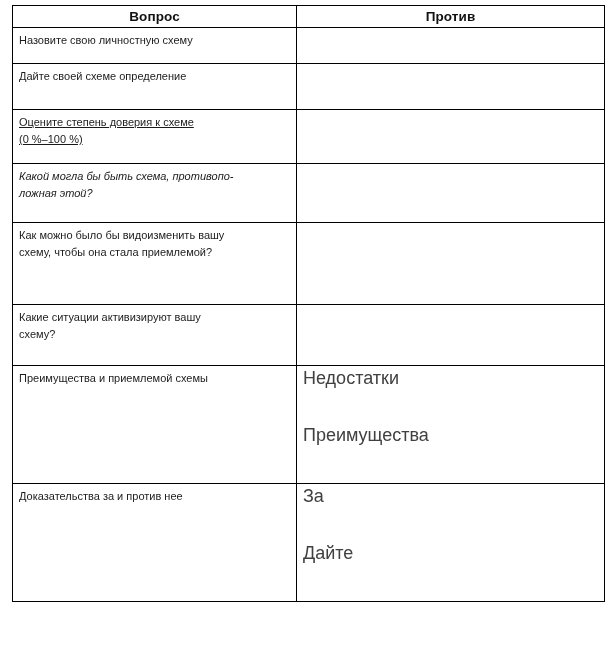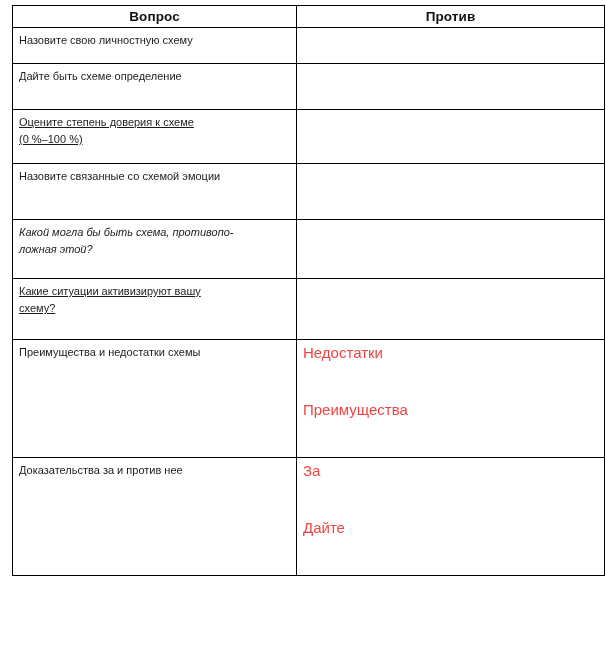--- a/index.html
+++ b/index.html
@@ -59,36 +59,36 @@
     display: block;
     font-size: 11px;
     line-height: 17px;
     padding: 4px 6px 0 6px;
     white-space: pre-line;
     color: #1c1c1c;
   }
 
   .answer-line {
     display: block;
-    font-size: 15px;
+    font-size: 18px;
     line-height: 17px;
     padding: 0 6px;
-    color: #ef4444;
+    color: #404040;
   }
   .answer-line.first { padding-top: 4px; }
   .answer-line.second { padding-top: 40px; }
 
   
   tr[data-row="0"] td { height: 35px; }
   tr[data-row="1"] td { height: 45px; }
   tr[data-row="2"] td { height: 53px; text-decoration: underline; }
   tr[data-row="3"] td { height: 55px; }
   tr[data-row="4"] td { height: 58px; font-style: italic; }
   tr[data-row="5"] td { height: 81px; }
-  tr[data-row="6"] td { height: 60px; text-decoration: underline; }
+  tr[data-row="6"] td { height: 60px; }
   tr[data-row="7"] td { height: 117px; }
   tr[data-row="8"] td { height: 117px; margin-top: 33px; }
 </style>
 </head>
 <body>
 
 <div class="page">
 
   <table class="worksheet-table">
     <colgroup>
@@ -103,54 +103,55 @@
     </thead>
     <tbody id="table-body">
         <tr data-row="0">
           <td>
             <span class="cell-text">Назовите свою личностную схему</span>
           </td>
           <td></td>
         </tr>
         <tr data-row="1">
           <td>
-            <span class="cell-text">Дайте быть схеме определение</span>
+            <span class="cell-text">Дайте своей схеме определение</span>
           </td>
           <td></td>
         </tr>
         <tr data-row="2">
           <td>
             <span class="cell-text">Оцените степень доверия к схеме
 (0 %–100 %)</span>
           </td>
           <td></td>
         </tr>
-        <tr data-row="3">
-          <td>
-            <span class="cell-text">Назовите связанные со схемой эмоции</span>
-          </td>
-          <td></td>
-        </tr>
         <tr data-row="4">
           <td>
             <span class="cell-text">Какой могла бы быть схема, противопо-
 ложная этой?</span>
+          </td>
+          <td></td>
+        </tr>
+        <tr data-row="5">
+          <td>
+            <span class="cell-text">Как можно было бы видоизменить вашу
+схему, чтобы она стала приемлемой?</span>
           </td>
           <td></td>
         </tr>
         <tr data-row="6">
           <td>
             <span class="cell-text">Какие ситуации активизируют вашу
 схему?</span>
           </td>
           <td></td>
         </tr>
         <tr data-row="7">
           <td>
-            <span class="cell-text">Преимущества и недостатки схемы</span>
+            <span class="cell-text">Преимущества и приемлемой схемы</span>
           </td>
           <td>
             <span class="answer-line first">Недостатки</span>
             <span class="answer-line second">Преимущества</span>
           </td>
         </tr>
         <tr data-row="8">
           <td>
             <span class="cell-text">Доказательства за и против нее</span>
           </td>

